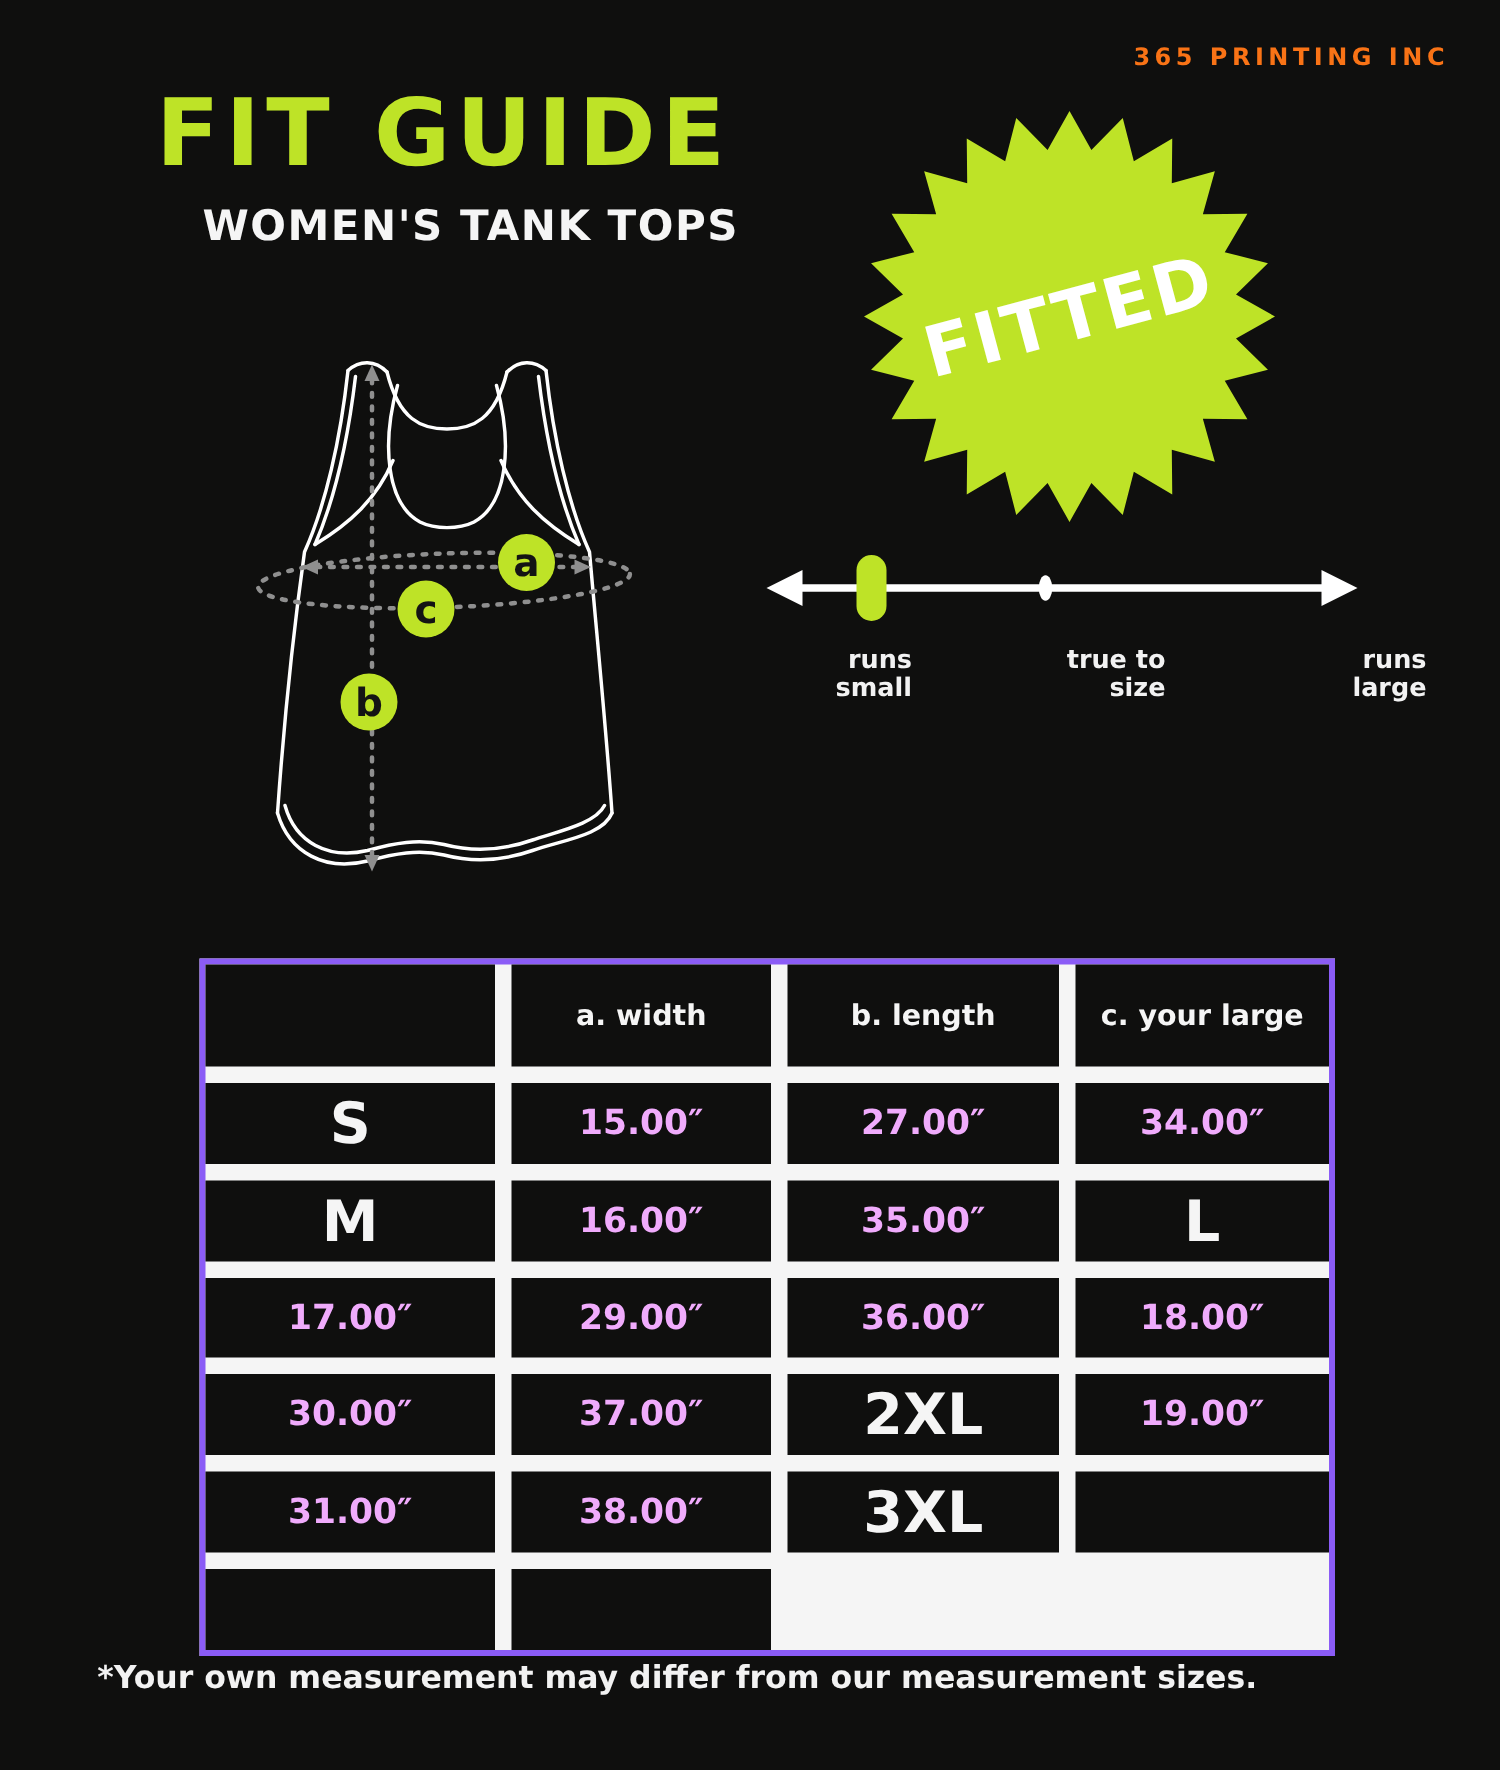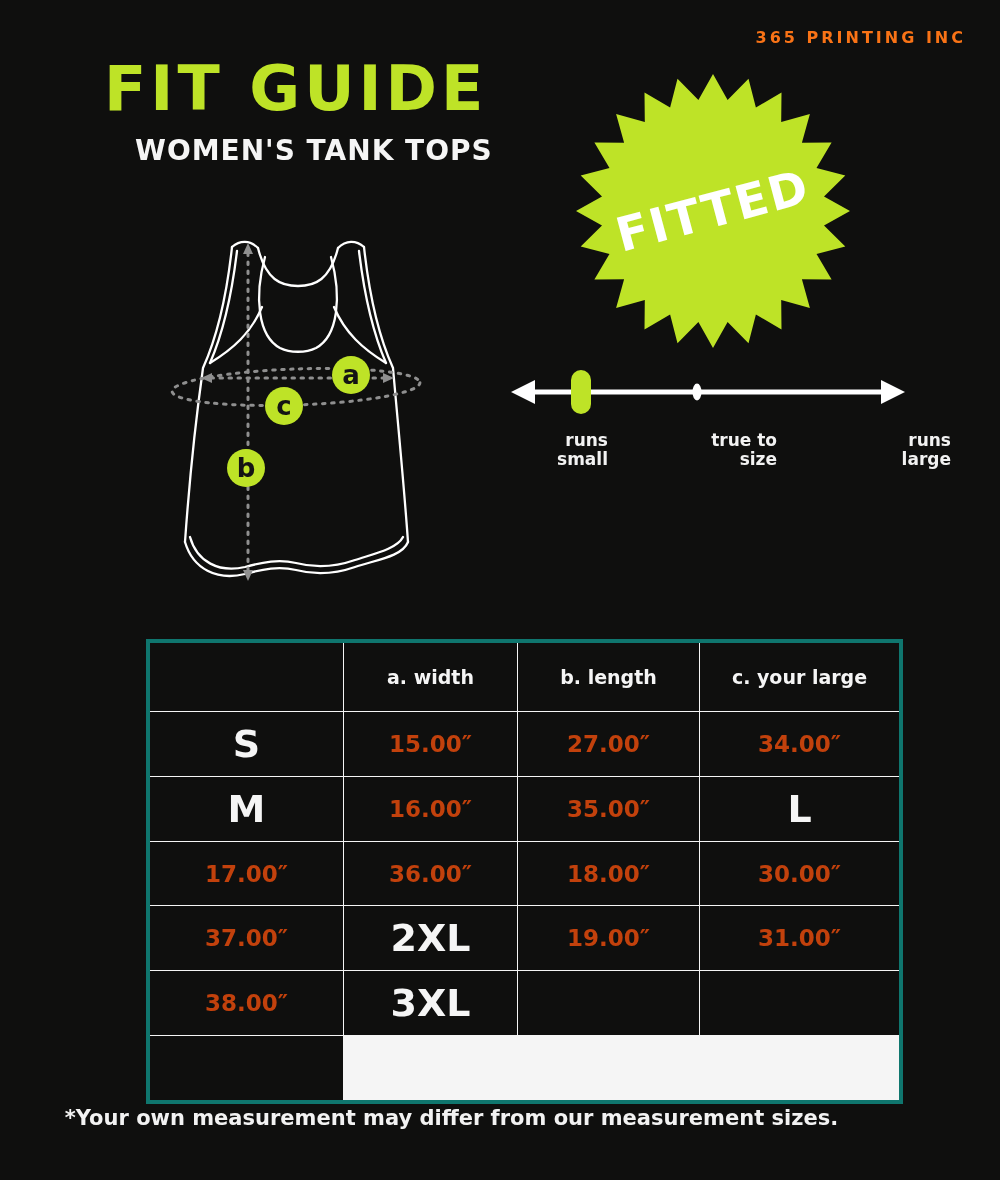--- a/index.html
+++ b/index.html
@@ -34,33 +34,33 @@
   .slider-label{
     top:431px;width:140px;
     font-size:17px;font-weight:bold;line-height:1.12;
     text-align:right;white-space:pre-line;color:#f2f2f2;
   }
   .sl-small{left:468px;}
   .sl-true{left:637px;}
   .sl-large{left:811px;}
 
   .size-table{
-    top:639px;left:146px;width:757px;height:465px;
-    box-sizing:border-box;border:4px solid #0f766e;background:#f5f5f5;
+    top:639px;left:133px;width:757px;height:465px;
+    box-sizing:border-box;border:4px solid #8b5cf6;background:#f5f5f5;
     display:grid;
     grid-template-columns:193px 173px 181px 1fr;
     grid-template-rows:68px repeat(6,1fr);
-    gap:1px;
+    gap:11px;
   }
   .cell{
     background:#0f0f0e;display:flex;align-items:center;justify-content:center;
   }
   .cell.hdr{font-size:19px;font-weight:bold;color:#f5f5f5;}
   .cell.size{font-size:38px;font-weight:bold;color:#f5f5f5;}
-  .cell.val{font-size:23px;font-weight:bold;color:#c2410c;}
+  .cell.val{font-size:23px;font-weight:bold;color:#f0abfc;}
 
   .footnote{
     top:1106px;left:0;width:903px;text-align:center;
     font-size:21px;font-weight:bold;color:#f2f2f2;
   }
 </style>
 </head>
 <body>
 
 <div class="canvas">
@@ -158,20 +158,21 @@
     <div class="cell val">15.00″</div>
     <div class="cell val">27.00″</div>
     <div class="cell val">34.00″</div>
 
     <div class="cell size">M</div>
     <div class="cell val">16.00″</div>
     <div class="cell val">35.00″</div>
 
     <div class="cell size">L</div>
     <div class="cell val">17.00″</div>
+    <div class="cell val">29.00″</div>
     <div class="cell val">36.00″</div>
 
     <div class="cell val">18.00″</div>
     <div class="cell val">30.00″</div>
     <div class="cell val">37.00″</div>
 
     <div class="cell size">2XL</div>
     <div class="cell val">19.00″</div>
     <div class="cell val">31.00″</div>
     <div class="cell val">38.00″</div>

